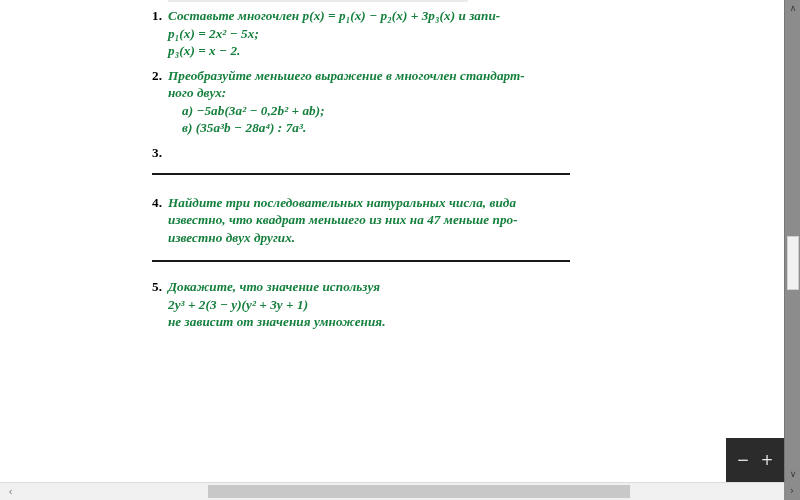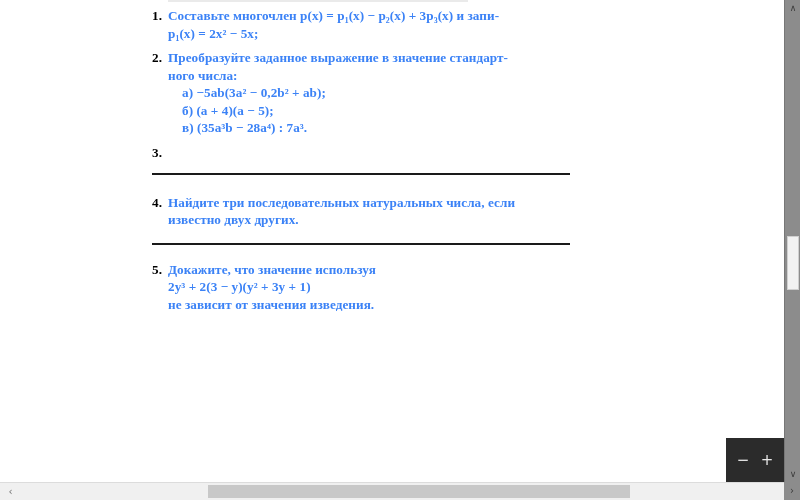--- a/index.html
+++ b/index.html
@@ -88,22 +88,23 @@
 
   .task-lines {
     display: block;
   }
 
   .line {
     display: block;
     font-size: 13.2px;
     font-weight: bold;
     line-height: 17.5px;
-    color: #3b82f6;
+    color: #15803d;
     white-space: nowrap;
+    font-style: italic;
   }
 
   .line.sub {
     padding-left: 14px;
   }
 
   .math {
     font-family: "Liberation Serif", "DejaVu Serif", serif;
     font-weight: bold;
   }
@@ -230,66 +231,67 @@
       <div class="top-clip"></div>
 
       <div class="task-list">
 
         <div class="task" style="top:0; padding-top:7px;">
           <div class="task-head">
             <span class="task-num">1.</span>
             <span class="task-lines">
               <span class="line">Составьте многочлен p(x) = p₁(x) − p₂(x) + 3p₃(x) и запи-</span>
               <span class="line math">p₁(x) = 2x² − 5x;</span>
+              <span class="line math">p₃(x) = x − 2.</span>
             </span>
           </div>
         </div>
 
         <div class="task" style="padding-top:7px;">
           <div class="task-head">
             <span class="task-num">2.</span>
             <span class="task-lines">
-              <span class="line">Преобразуйте заданное выражение в значение стандарт-</span>
-              <span class="line">ного числа:</span>
+              <span class="line">Преобразуйте меньшего выражение в многочлен стандарт-</span>
+              <span class="line">ного двух:</span>
               <span class="line math sub">а) −5ab(3a² − 0,2b² + ab);</span>
-              <span class="line math sub">б) (a + 4)(a − 5);</span>
               <span class="line math sub">в) (35a³b − 28a⁴) : 7a³.</span>
             </span>
           </div>
         </div>
 
         <div class="task" style="padding-top:7px;">
           <div class="task-head">
             <span class="task-num">3.</span>
             <span class="task-lines">
             </span>
           </div>
         </div>
 
         <div class="divider" style="margin-top:29px;"></div>
 
         <div class="task" style="padding-top:19px;">
           <div class="task-head">
             <span class="task-num">4.</span>
             <span class="task-lines">
-              <span class="line">Найдите три последовательных натуральных числа, если</span>
+              <span class="line">Найдите три последовательных натуральных числа, вида</span>
+              <span class="line">известно, что квадрат меньшего из них на 47 меньше про-</span>
               <span class="line">известно двух других.</span>
             </span>
           </div>
         </div>
 
         <div class="divider" style="margin-top:14px;"></div>
 
         <div class="task" style="padding-top:16px;">
           <div class="task-head">
             <span class="task-num">5.</span>
             <span class="task-lines">
               <span class="line">Докажите, что значение используя</span>
               <span class="line math">2y³ + 2(3 − y)(y² + 3y + 1)</span>
-              <span class="line">не зависит от значения изведения.</span>
+              <span class="line">не зависит от значения умножения.</span>
             </span>
           </div>
         </div>
 
       </div>
     </div>
   </div>
 
   <div class="zoom-bar">
     <span class="zoom-btn">−</span>

